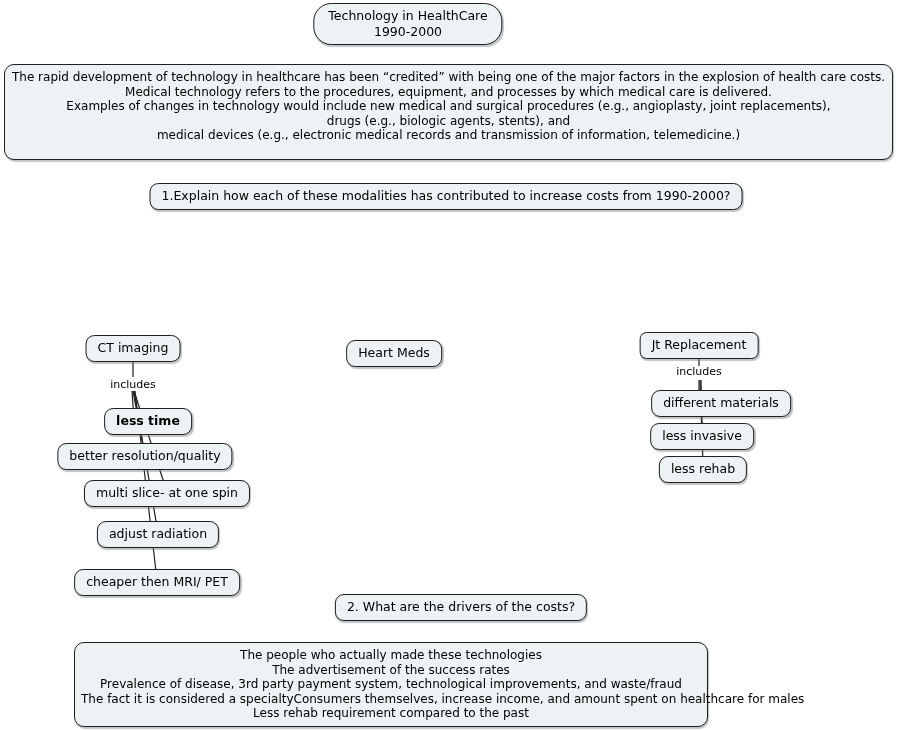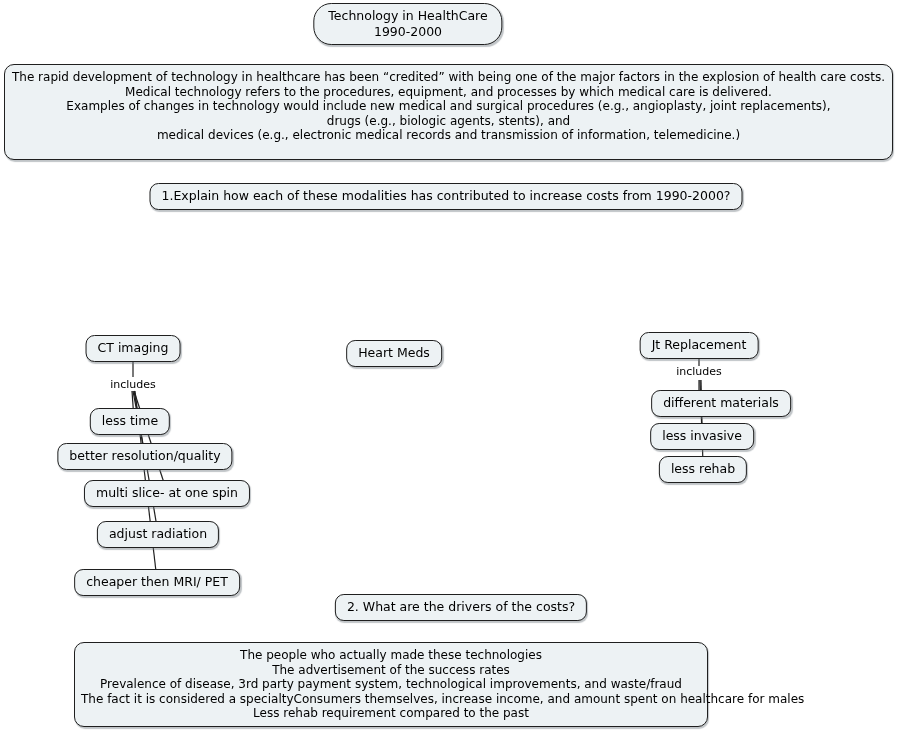--- a/index.html
+++ b/index.html
@@ -86,33 +86,33 @@
     <div class="pline">drugs (e.g., biologic agents, stents), and</div>
     <div class="pline">medical devices (e.g., electronic medical records and transmission of information, telemedicine.)</div>
   </div>
 
   <div class="node" style="left:431px;top:183px;margin-left:15px;">1.Explain how each of these modalities has contributed to increase costs from 1990-2000?</div>
 
   <div class="node" style="left:133px;top:335px;">CT imaging</div>
 
   <div class="link-label" style="left:133px;top:378px;">includes</div>
 
-  <div class="node" style="left:130px;top:408px;">less time</div>
+  <div class="node" style="left:148px;top:408px;font-weight:bold;">less time</div>
 
   <div class="node" style="left:145px;top:443px;">better resolution/quality</div>
 
   <div class="node" style="left:167px;top:480px;">multi slice- at one spin</div>
 
   <div class="node" style="left:158px;top:521px;">adjust radiation</div>
 
   <div class="node" style="left:157px;top:569px;">cheaper then MRI/ PET</div>
 
   <div class="node" style="left:394px;top:340px;text-align:right;">Heart Meds</div>
 
-  <div class="node" style="left:699px;top:332px;">Jt Replacement</div>
+  <div class="node" style="left:699px;top:332px;border-radius:7px;">Jt Replacement</div>
 
   <div class="link-label" style="left:699px;top:365px;">includes</div>
 
   <div class="node" style="left:721px;top:390px;">different materials</div>
 
   <div class="node" style="left:702px;top:423px;">less invasive</div>
 
   <div class="node" style="left:703px;top:456px;">less rehab</div>
 
   <div class="node" style="left:461px;top:594px;">2. What are the drivers of the costs?</div>

